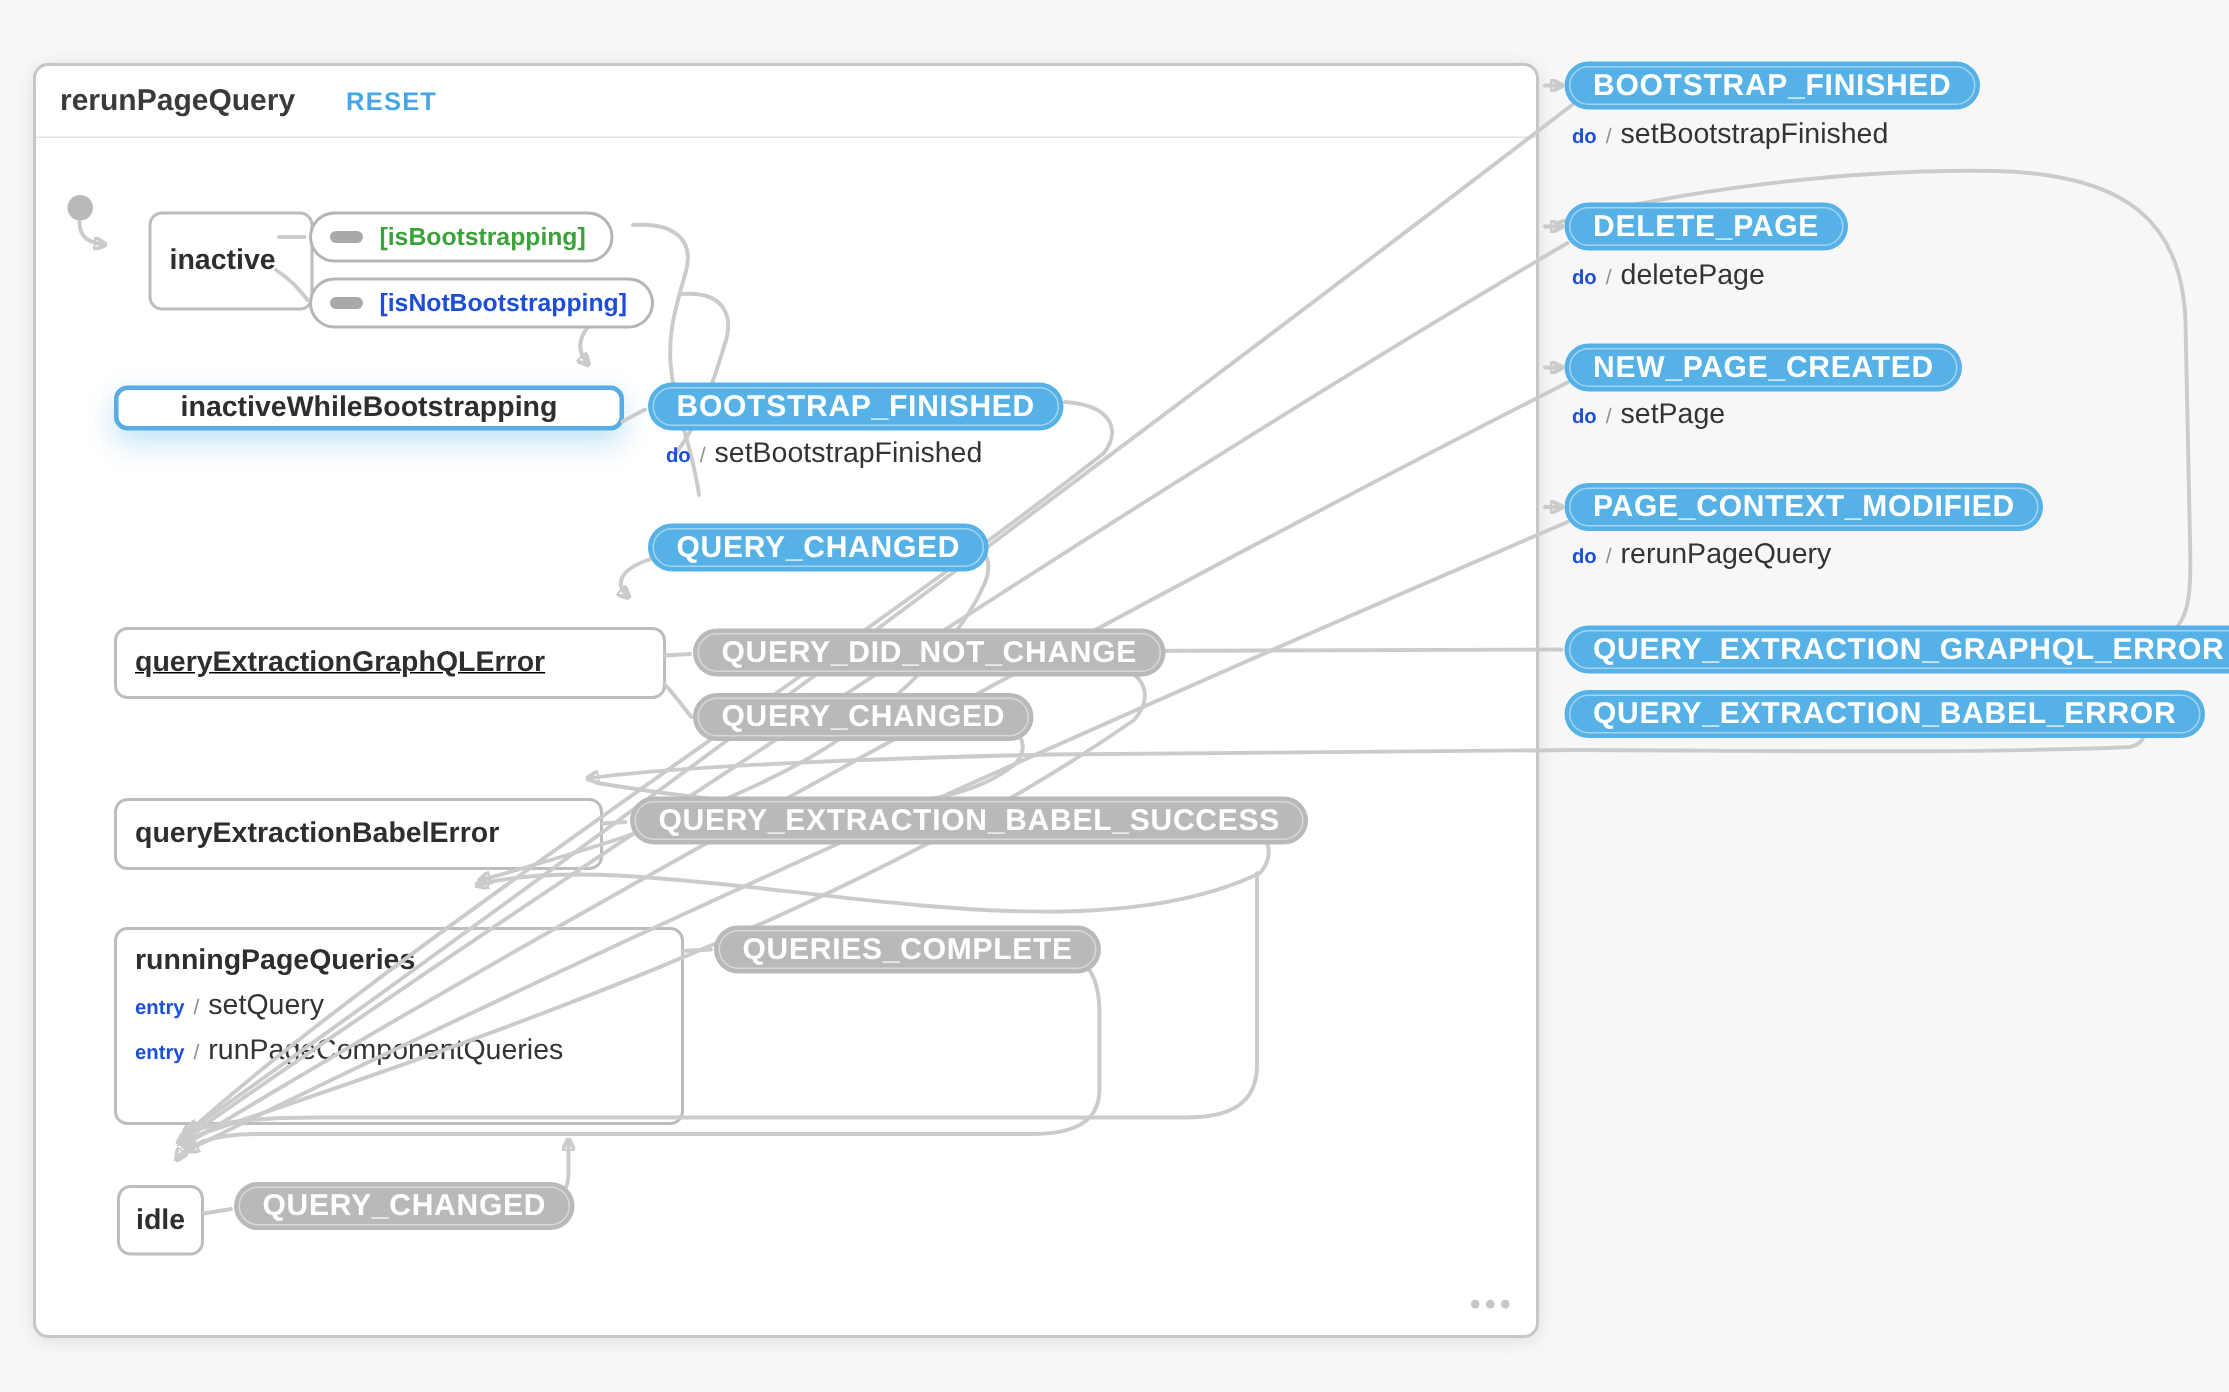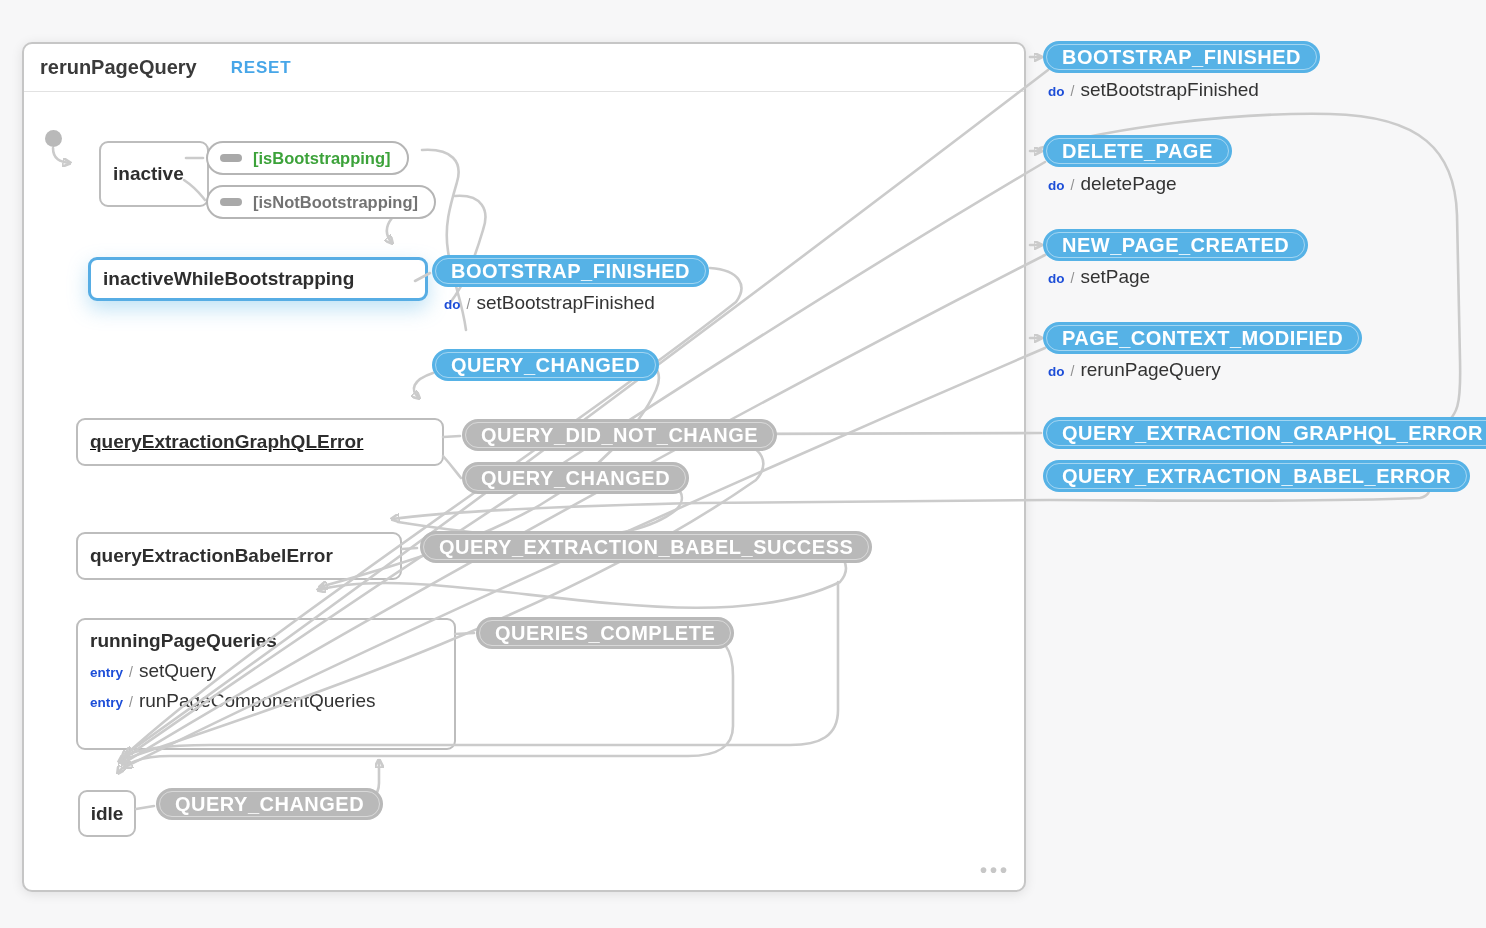--- a/index.html
+++ b/index.html
@@ -65,21 +65,21 @@
 
   
   .guard{
     position:absolute;display:inline-flex;align-items:center;height:34px;
     padding:0 16px 0 12px;border-radius:18px;background:#fff;border:2.5px solid #b5b5b5;
     box-sizing:border-box;z-index:3;cursor:pointer;white-space:nowrap;
     font-size:16.5px;font-weight:bold;
   }
   .guard .dash{width:22px;height:8px;border-radius:4px;background:#a9a9a9;margin-right:11px;}
   .guard.green{color:#3ca23a;}
-  .guard.red{color:#737373;}
+  .guard.red{color:#1d4ed8;}
 
   
   .action-row{position:absolute;display:flex;align-items:baseline;z-index:3;white-space:nowrap;}
   .action-row .prefix{font-size:13.5px;font-weight:bold;color:#1d4ed8;}
   .action-row .sep{font-size:14px;color:#8f8f8f;margin:0 6px;}
   .action-row .action{font-size:19px;color:#333;}
   .state .action-row{position:relative;margin-top:8px;}
 </style>
 </head>
 <body>
@@ -146,21 +146,21 @@
 
     <path d="M1406,478 C1430,480 1436,494 1420,498 C1300,503 1150,500 1050,500 L700,503 C560,506 440,512 392,519" marker-end="url(#arw)"></path>
   </svg>
 
   <div class="initial-dot"></div>
 
   <div class="state" style="left:76px;top:141px;width:110px;height:66px;justify-content:flex-start;margin-left:23px;">
     <span class="state-label">inactive</span>
   </div>
 
-  <div class="state active" style="left:88px;top:257px;width:340px;height:44px;">
+  <div class="state active" style="left:76px;top:257px;width:340px;height:30px;justify-content:center;">
     <span class="state-label">inactiveWhileBootstrapping</span>
   </div>
 
   <div class="state" style="left:76px;top:418px;width:368px;height:48px;text-decoration:underline;">
     <span class="state-label">queryExtractionGraphQLError</span>
   </div>
 
   <div class="state" style="left:76px;top:532px;width:326px;height:48px;">
     <span class="state-label">queryExtractionBabelError</span>
   </div>

